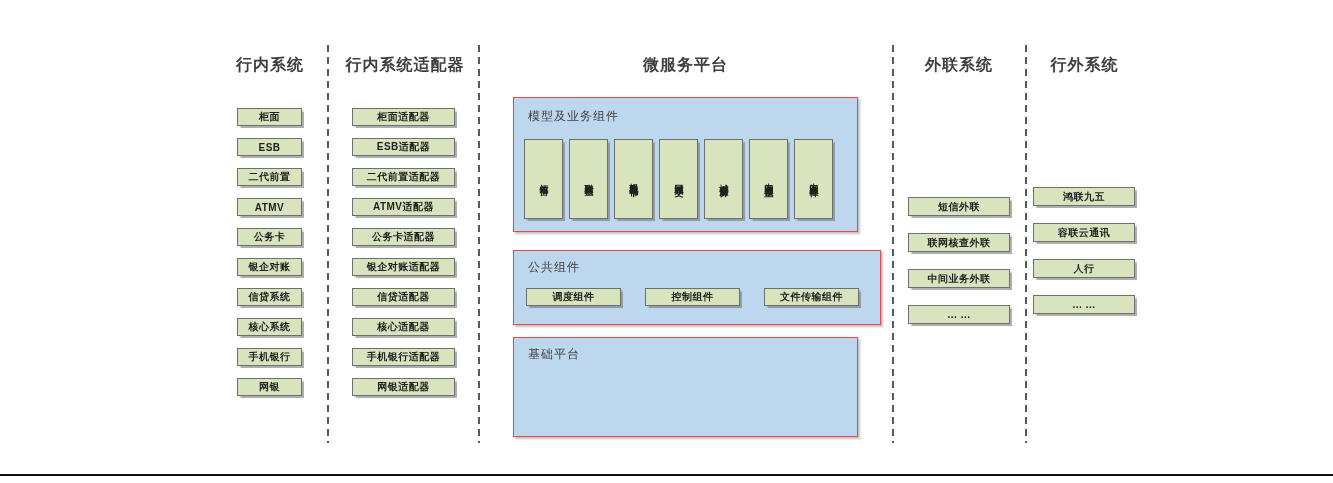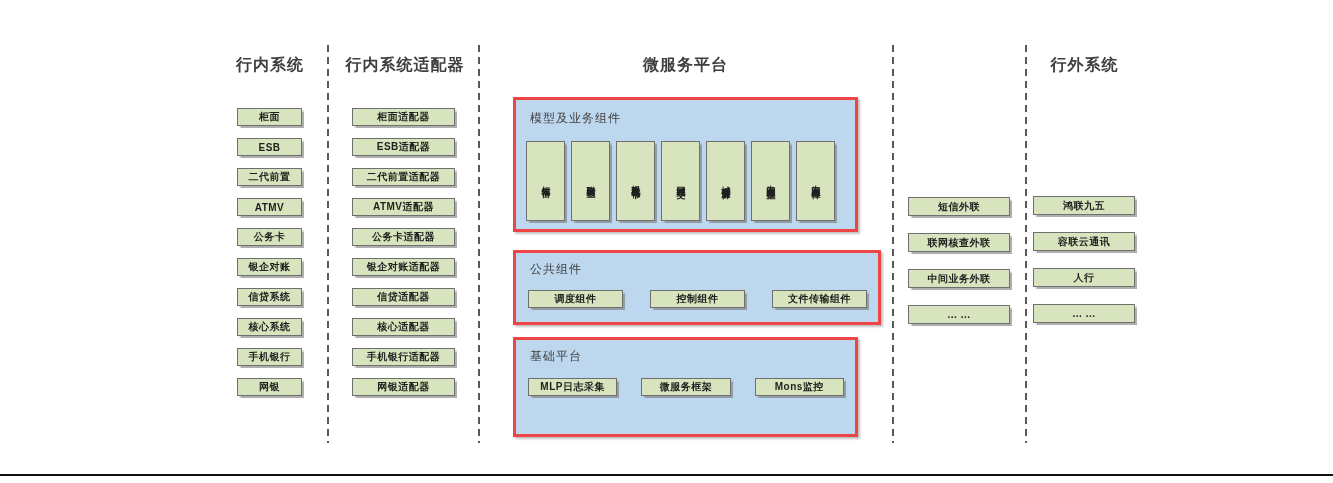--- a/index.html
+++ b/index.html
@@ -48,21 +48,21 @@
     font-weight: bold;
     color: #1f1f1f;
     box-sizing: border-box;
     letter-spacing: 0.5px;
   }
   .stack .gbox { height: 18px; width: 100%; }
   .stack.big-gap .gbox { height: 19px; }
   .panel {
     position: absolute;
     background: #bdd7ee;
-    border: 3px solid #ef4444;
+    border: 1px solid #ef4444;
     box-shadow: 1.5px 1.5px 2px rgba(120,120,120,0.45);
     box-sizing: border-box;
   }
   .panel-title {
     position: absolute;
     left: 14px;
     font-size: 12px;
     color: #404040;
     letter-spacing: 1px;
     white-space: nowrap;
@@ -92,21 +92,21 @@
     font-weight: bold;
     color: #1f1f1f;
     letter-spacing: 1px;
     line-height: 1;
   }
   .hrow {
     position: absolute;
     left: 12px;
     right: 11px;
     display: flex;
-    justify-content: space-between;
+    justify-content: flex-start;
     gap: 24px;
   }
   .hrow .gbox { width: 95px; height: 18px; }
   .bottom-rule {
     position: absolute;
     left: 0;
     top: 474px;
     width: 1333px;
     height: 2px;
     background: #111111;
@@ -118,20 +118,21 @@
 <div class="canvas">
 
   <div class="divider" style="left:327px"></div>
   <div class="divider" style="left:478px"></div>
   <div class="divider" style="left:892px"></div>
   <div class="divider" style="left:1025px"></div>
 
   <div class="col-header" style="left:205px;width:130px">行内系统</div>
   <div class="col-header" style="left:345px;width:120px">行内系统适配器</div>
   <div class="col-header" style="left:513px;width:345px">微服务平台</div>
+  <div class="col-header" style="left:893px;width:132px">外联系统</div>
   <div class="col-header" style="left:1022px;width:125px">行外系统</div>
 
   <div class="stack small-gap" style="left:237px;top:108px;width:65px">
     <div class="gbox">柜面</div>
     <div class="gbox">ESB</div>
     <div class="gbox">二代前置</div>
     <div class="gbox">ATMV</div>
     <div class="gbox">公务卡</div>
     <div class="gbox">银企对账</div>
     <div class="gbox">信贷系统</div>
@@ -184,35 +185,30 @@
     <div class="panel-title" style="top:8px">公共组件</div>
     <div class="hrow" style="top:37px">
       <div class="gbox">调度组件</div>
       <div class="gbox">控制组件</div>
       <div class="gbox">文件传输组件</div>
     </div>
   </div>
 
   <div class="panel" style="left:513px;top:337px;width:345px;height:100px">
     <div class="panel-title" style="top:8px">基础平台</div>
-    <div class="hrow" style="top:38px">
-      <div class="gbox">MLP日志采集</div>
-      <div class="gbox">微服务框架</div>
-      <div class="gbox">Mons监控</div>
-    </div>
   </div>
 
   <div class="stack big-gap" style="left:908px;top:197px;width:102px">
     <div class="gbox">短信外联</div>
     <div class="gbox">联网核查外联</div>
     <div class="gbox">中间业务外联</div>
     <div class="gbox">... ...</div>
   </div>
 
-  <div class="stack big-gap" style="left:1033px;top:196px;width:102px">
+  <div class="stack big-gap" style="left:1033px;top:187px;width:102px">
     <div class="gbox">鸿联九五</div>
     <div class="gbox">容联云通讯</div>
     <div class="gbox">人行</div>
     <div class="gbox">... ...</div>
   </div>
 
   <div class="bottom-rule"></div>
 
 </div>
 

